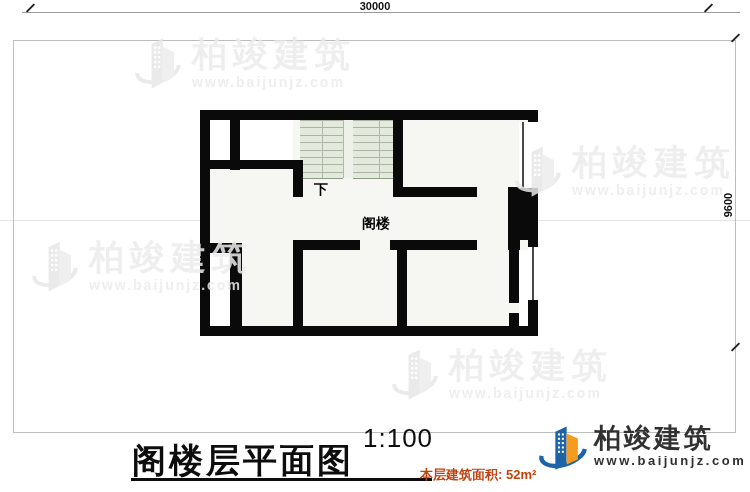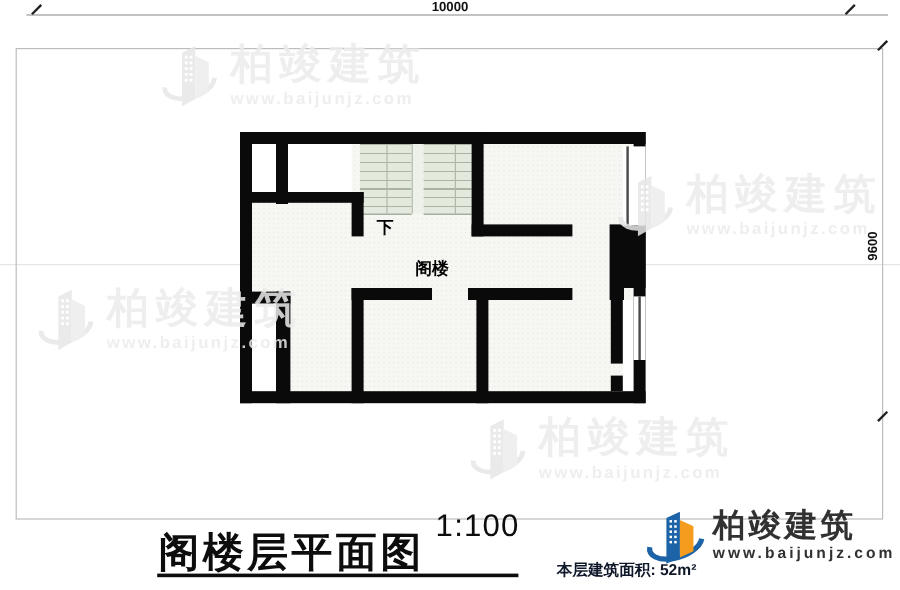--- a/index.html
+++ b/index.html
@@ -35,37 +35,37 @@
   .plan-label{position:absolute;color:#000;font-weight:bold;white-space:nowrap;}
   
   .wm{position:absolute;opacity:0.85;display:flex;align-items:flex-start;pointer-events:none;}
   .wm .wm-txt{margin-left:10px;}
   .wm .wm-name{font-size:35px;font-weight:bold;letter-spacing:6px;color:#ececec;line-height:40px;}
   .wm .wm-url{font-size:14px;font-weight:bold;letter-spacing:2px;color:#ececec;line-height:16px;}
   
   #title{left:132px;top:438px;font-size:34px;font-weight:600;color:#0d0d0d;letter-spacing:3px;}
   #scale{left:363px;top:423px;font-size:26px;color:#0d0d0d;letter-spacing:1px;}
   #title-underline{left:131px;top:478px;width:301px;height:3px;background:#0d0d0d;}
-  #area{left:464px;top:466px;font-size:13px;font-weight:bold;color:#0f172a;}
+  #area{left:420px;top:466px;font-size:13px;font-weight:bold;color:#c2410c;}
   
   #logo{left:538px;top:423px;display:flex;align-items:flex-start;}
   #logo-txt{margin-left:4px;}
   #logo-name{font-size:27px;font-weight:bold;color:#313131;letter-spacing:3px;line-height:30px;}
   #logo-url{font-size:13px;font-weight:bold;color:#313131;letter-spacing:2.5px;line-height:15px;}
 </style>
 </head>
 <body>
 
 <div id="midline" class="abs"></div>
 <div id="frame" class="abs"></div>
 
 <div id="dim-top-line" class="abs"></div>
 <div class="abs tick" style="left:25px;top:7px;"></div>
 <div class="abs tick" style="left:703px;top:7px;"></div>
-<div id="dim-top-text" class="abs">10000</div>
+<div id="dim-top-text" class="abs">30000</div>
 
 <div class="abs tick" style="left:730px;top:37px;"></div>
 <div class="abs tick" style="left:730px;top:346px;"></div>
 <div id="dim-right-text" class="abs">9600</div>
 
 <div id="plan" class="abs">
   <div id="floor" class="abs"></div>
   <div id="stairs" class="abs">
     <div id="flight-left" class="flight"></div>
     <div id="stair-mid"></div>
@@ -98,21 +98,21 @@
       <div class="wall" style="left: 308px; top: 130px; width: 12px; height: 10px;"></div>
       <div class="wall" style="left: 309px; top: 130px; width: 10px; height: 63px;"></div>
       <div class="wall" style="left: 309px; top: 203px; width: 10px; height: 13px;"></div>
       <div class="window" style="left: 319px; top: 12px; width: 19px; height: 66px;">
         <div class="pane" style="left: 3px;"></div>
       </div>
       <div class="window" style="left: 328px; top: 137px; width: 10px; height: 53px;">
         <div class="pane" style="left: 4px;"></div>
       </div>
       <div class="plan-label" style="left: 114px; top: 71px; font-size: 14px;">下</div>
-      <div class="plan-label" style="left: 146px; top: 105px; font-size: 14px;">阁楼</div>
+      <div class="plan-label" style="left: 162px; top: 105px; font-size: 14px;">阁楼</div>
     </div>
 </div>
 
 <div id="watermarks">
     <div class="wm" style="left: 134px; top: 34px;">
     <svg width="48" height="60" viewBox="0 0 60 74">
       <path d="M4 48 A 26 15 -18 0 0 56 38" fill="none" stroke="#e7e7e7" stroke-width="5"></path>
       <path d="M22 12 L36 5 L36 60 L22 68 Z" fill="#e7e7e7"></path>
       <path d="M36 15 L50 22 L50 52 L36 60 Z" fill="#ededed"></path>
       <g fill="#ffffff">

